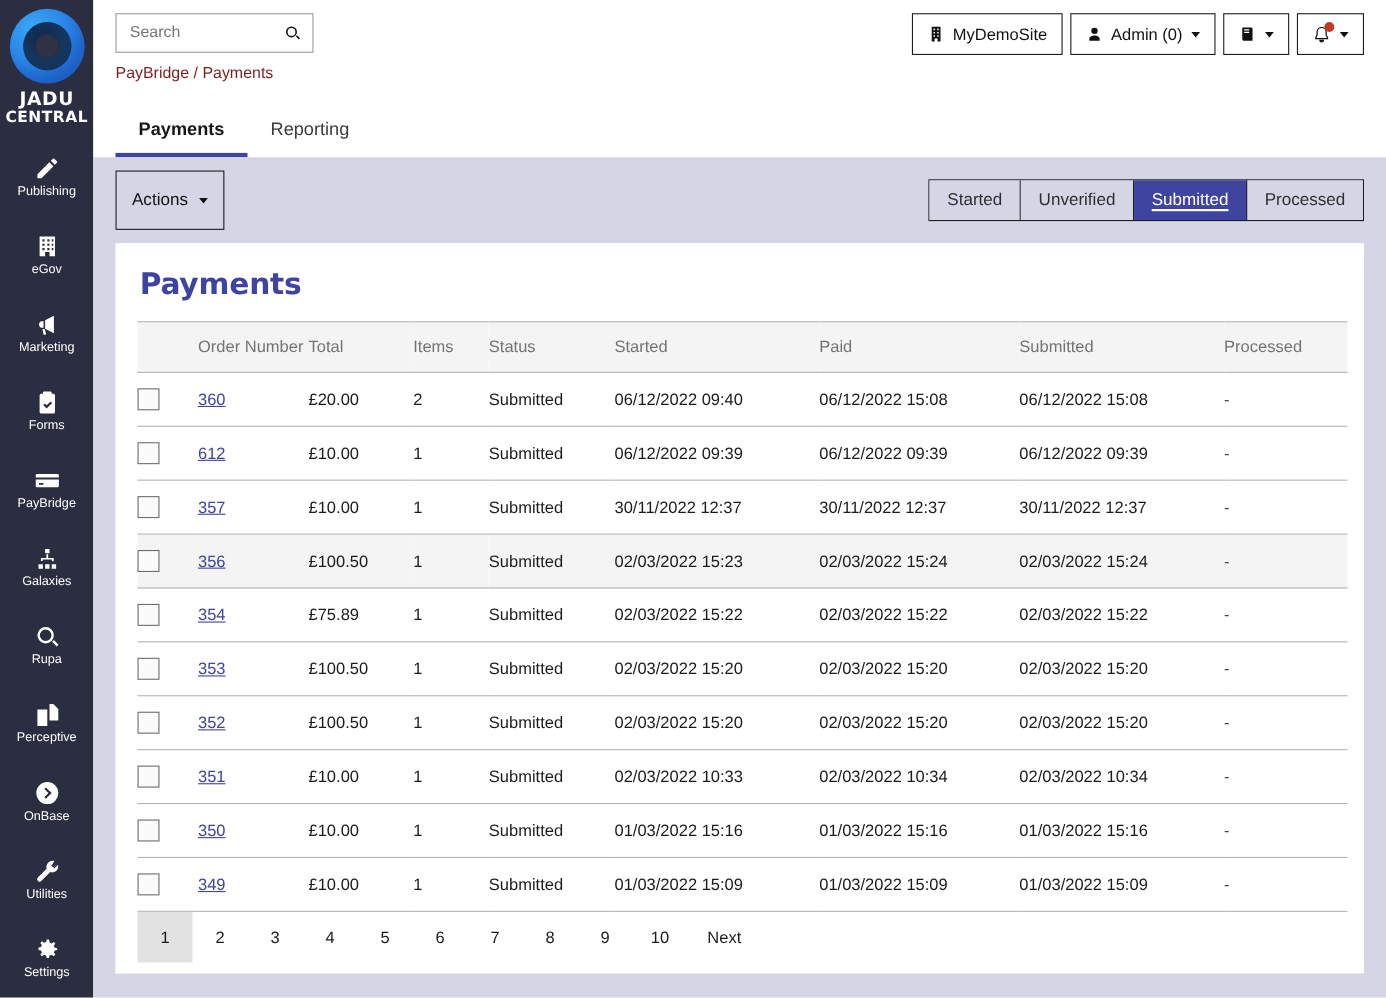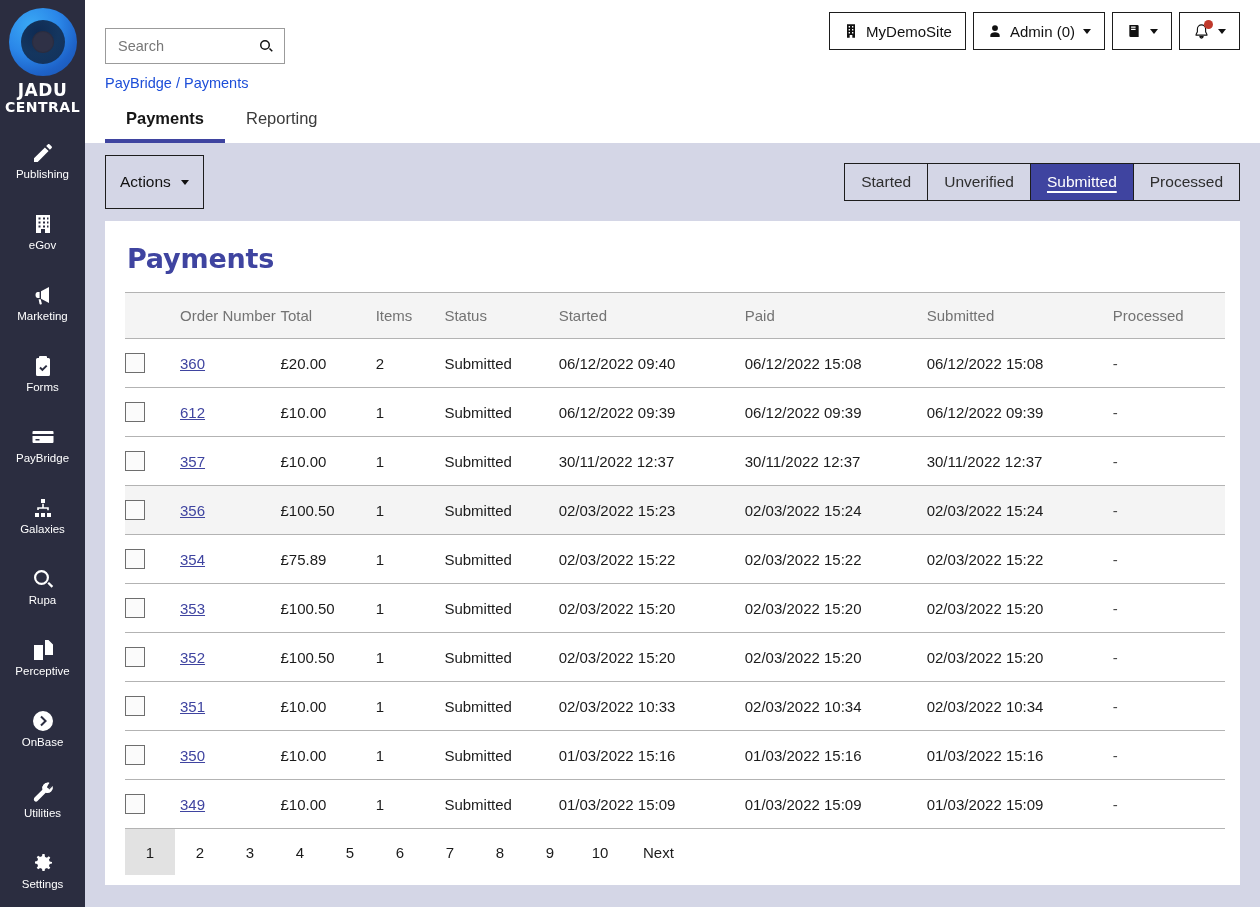--- a/index.html
+++ b/index.html
@@ -69,38 +69,38 @@
   }
   .nav-item .nav-icon { width: 24px; height: 24px; display: block; }
   .nav-item .nav-icon svg { width: 24px; height: 24px; fill: #ffffff; display: block; }
   .nav-label { font-size: 11.5px; color: #ffffff; line-height: 1; }
 
   
   #main { flex: 1 1 auto; display: flex; flex-direction: column; background: #ffffff; min-width: 0; }
 
   
   #topbar {
-    background: #ffffff; padding: 28px 20px 0 20px;
+    background: #ffffff; padding: 12px 20px 0 20px;
     position: relative; height: 143px; flex: 0 0 143px;
   }
   #search-wrap {
     width: 180px; height: 36px; border: 1px solid #9b9b9b;
     display: flex; align-items: center; padding: 0 10px;
     background: #fff;
   }
   #search-input {
     border: 0; outline: 0; flex: 1 1 auto; font-size: 14.5px;
     color: #333; font-family: "Liberation Sans", sans-serif;
     background: transparent; min-width: 0;
   }
   #search-input::placeholder { color: #777; }
   .search-icon svg { width: 16px; height: 16px; fill: #111; display: block; }
 
   #breadcrumb {
-    margin-top: 11px; font-size: 14.5px; color: #1d4ed8;
+    margin-top: 11px; font-size: 14.5px; color: #7f1d1d;
   }
 
   
   #header-actions {
     position: absolute; right: 20px; top: 12px;
     display: flex; align-items: stretch; gap: 7px;
   }
   .hbtn {
     border: 1px solid #1d1d1d; background: #fff;
     height: 38px; display: flex; align-items: center; gap: 7px;

